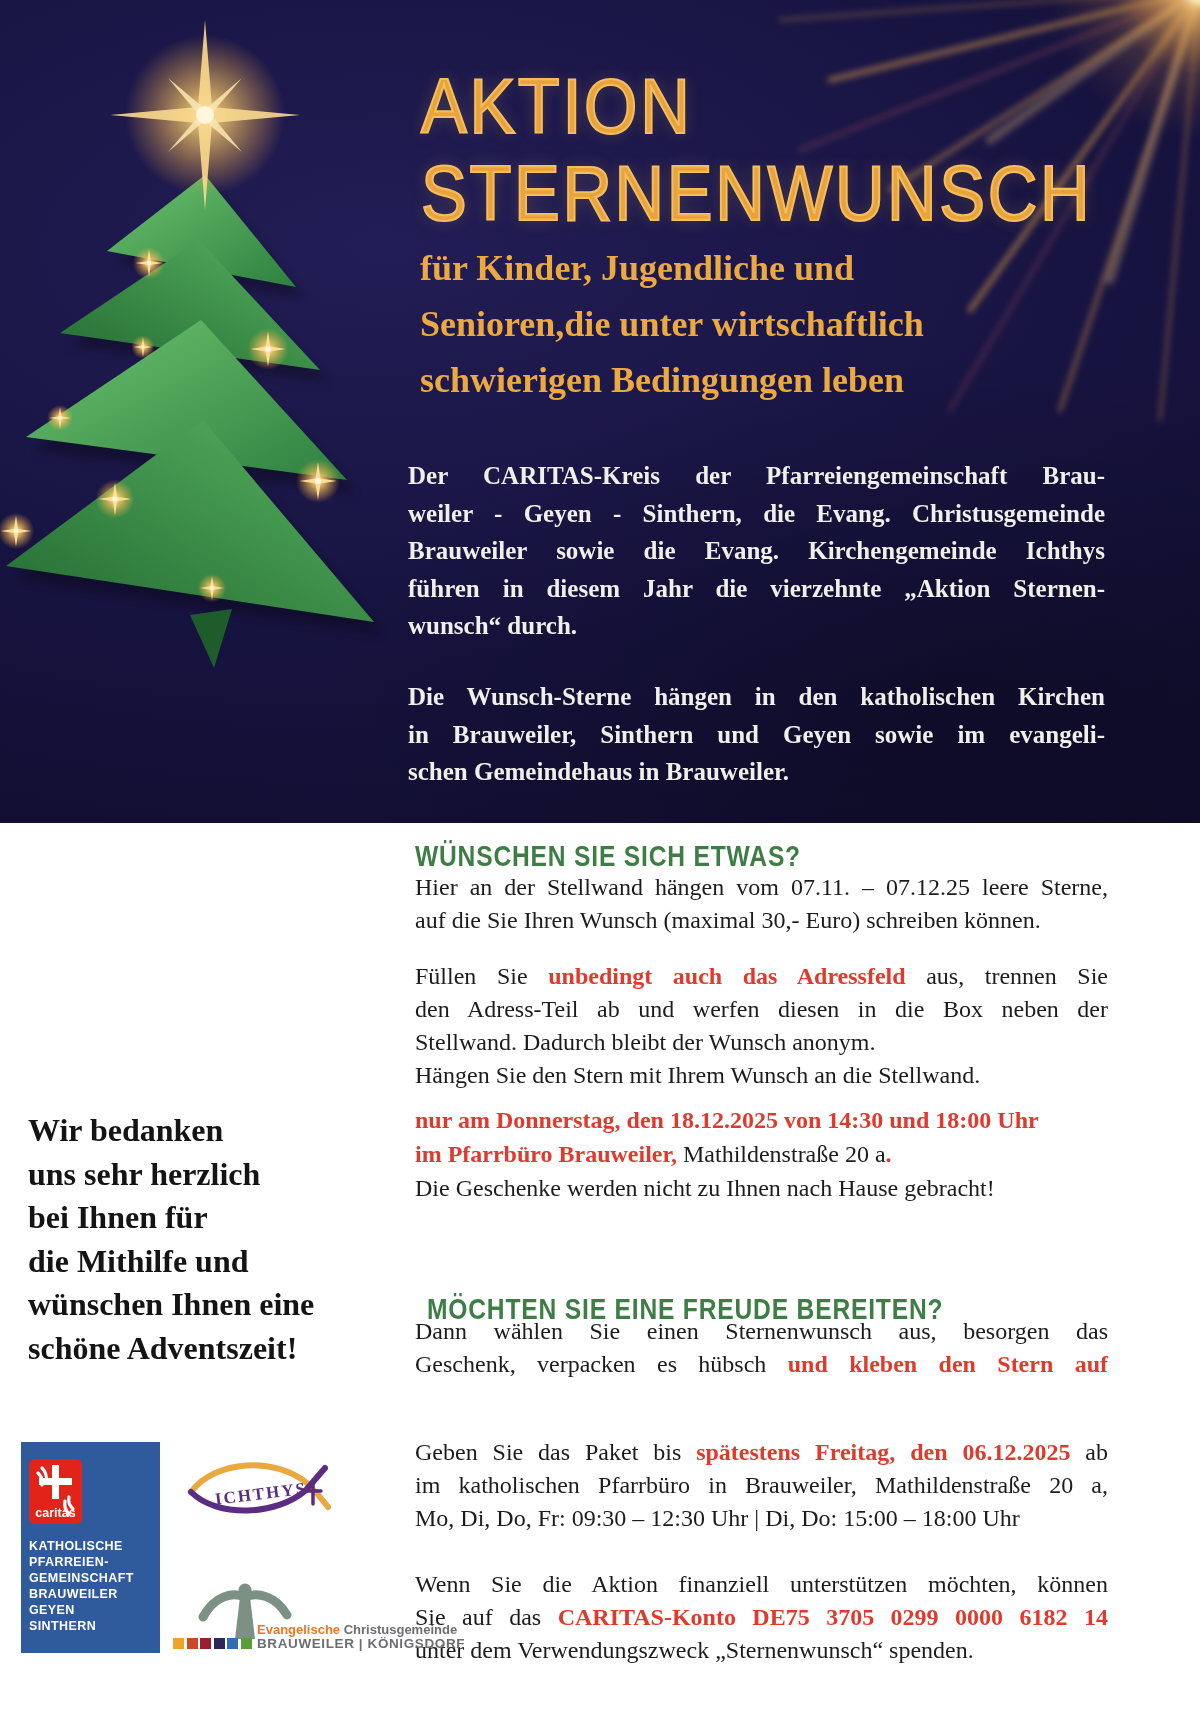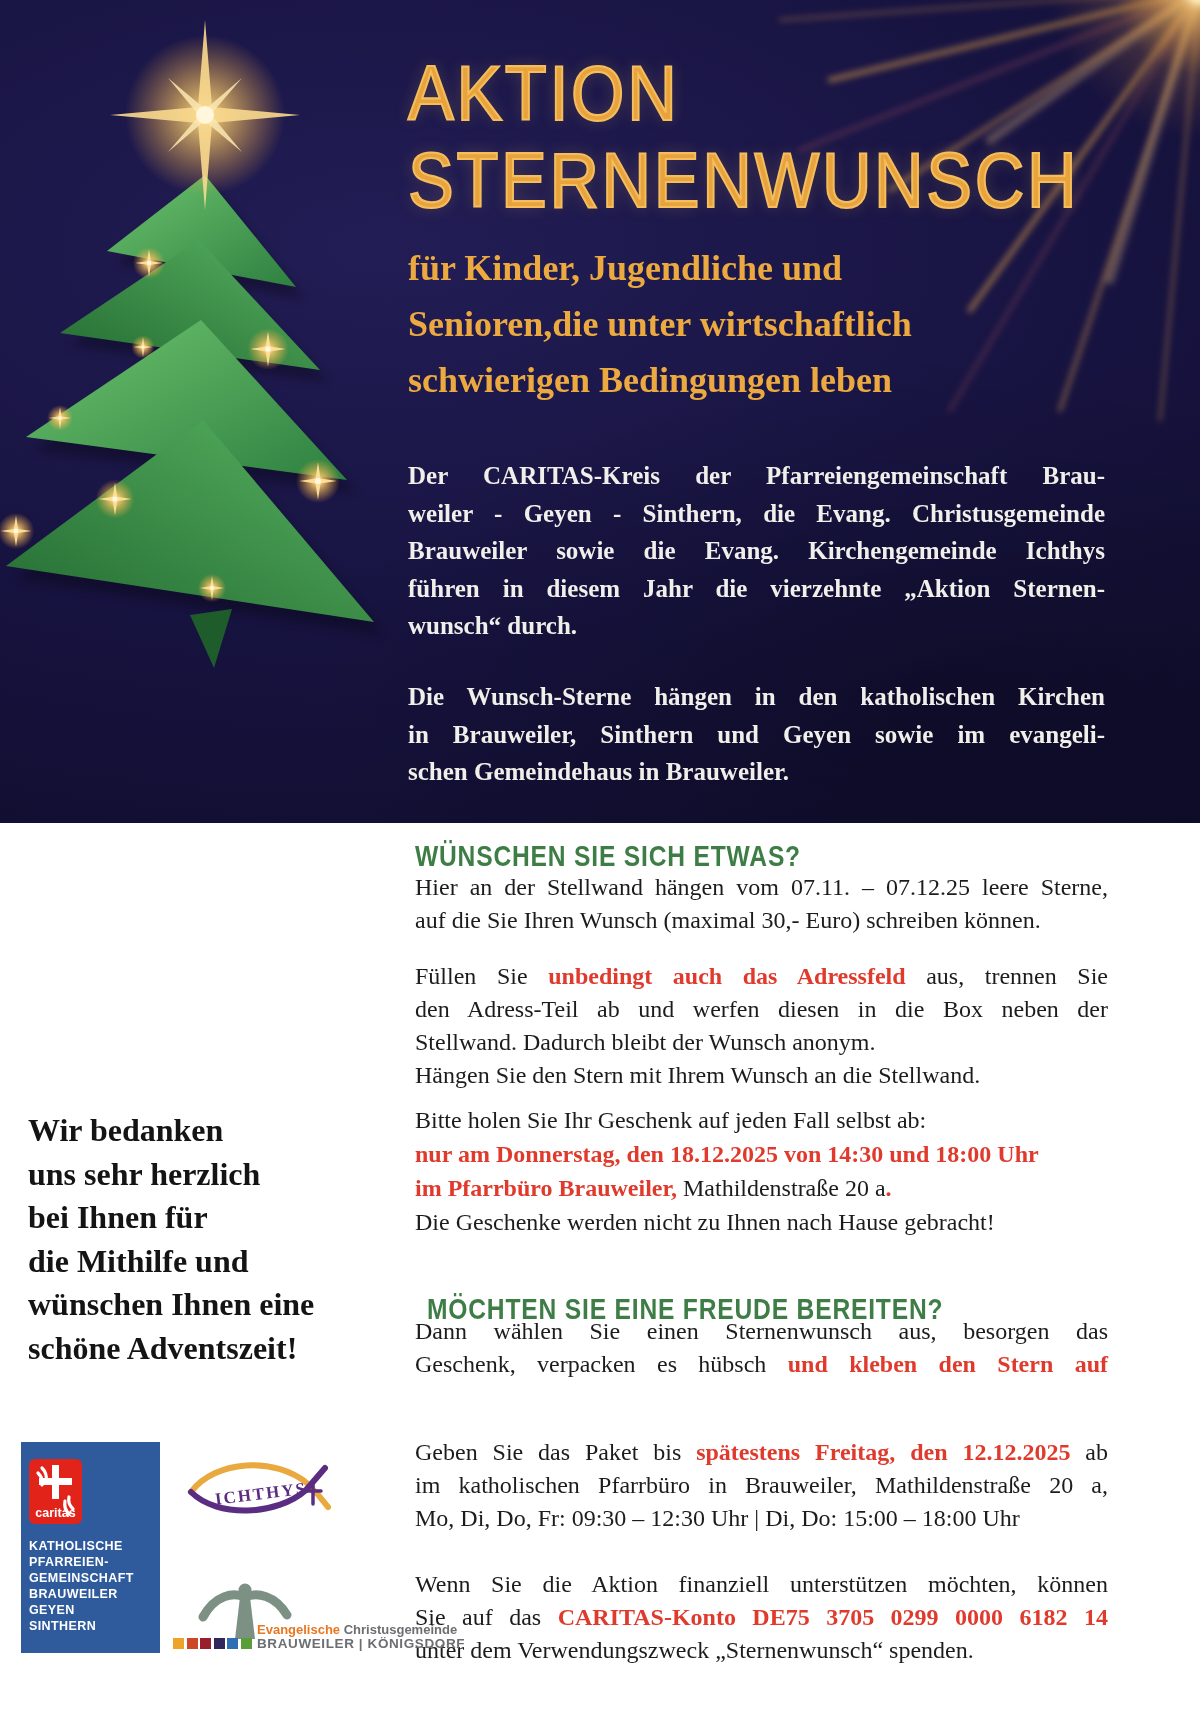--- a/index.html
+++ b/index.html
@@ -18,21 +18,21 @@
   .tree-svg{position:absolute;left:0;top:0;}
   .burst-svg{position:absolute;right:-40px;top:-40px;}
   .title{position:absolute;left:408px;top:50px;
          font-family:"Liberation Sans",sans-serif;font-weight:400;font-size:78px;
          line-height:87px;letter-spacing:3px;color:#E9A33C;
          -webkit-text-stroke:2.2px #F4BE5E;
          text-shadow:0 0 16px rgba(244,190,94,.25);}
   .t-line{transform:scaleX(.88);transform-origin:left center;white-space:nowrap;}
   .subtitle{position:absolute;left:408px;top:240px;font-weight:bold;font-size:36px;
             line-height:56px;color:var(--gold);}
-  .subtitle .ln{white-space:nowrap;}
+  .subtitle .ln{white-space:nowrap;margin-left:12px;}
   .hero-p{position:absolute;left:408px;width:697px;color:#F1EFEA;font-weight:bold;
           font-size:25px;line-height:37.5px;}
   .hero-p1{top:457px;} .hero-p2{top:678px;}
   
   .ln{white-space:nowrap;}
   .jl{white-space:normal;text-align:justify;text-align-last:justify;}
   .c-red{color:var(--red);font-weight:bold;}
   
   .body{position:absolute;left:0;top:823px;width:1200px;height:898px;background:#ffffff;}
   .rcol-h{position:absolute;left:415px;font-family:"Liberation Sans",sans-serif;
@@ -147,21 +147,21 @@
         <line x1="480" y1="30" x2="80" y2="190" stroke="#8A4558" stroke-width="5" opacity=".4"></line>
         <line x1="480" y1="30" x2="230" y2="450" stroke="#8A4558" stroke-width="5" opacity=".35"></line>
       </g>
       <circle cx="480" cy="30" r="150" fill="url(#glow2)" opacity=".5"></circle>
       <circle cx="480" cy="30" r="85" fill="url(#glow2)"></circle>
       <circle cx="480" cy="30" r="14" fill="#FFECB8" filter="url(#rblur)"></circle>
     </svg>
 
     <div class="hero-vignette"></div>
 
-    <h1 class="title" style="margin:0">
+    <h1 class="title" style="margin:13px">
       <div class="t-line">AKTION</div>
       <div class="t-line">STERNENWUNSCH</div>
     </h1>
 
     <div class="subtitle">
       <div class="ln">für Kinder, Jugendliche und</div>
       <div class="ln">Senioren,die unter wirtschaftlich</div>
       <div class="ln">schwierigen Bedingungen leben</div>
     </div>
 
@@ -201,37 +201,36 @@
     </div>
 
     <div class="blk blk-b">
       <div class="ln jl"><span>Füllen Sie </span><span class="c-red">unbedingt auch das Adressfeld</span><span> aus, trennen Sie</span></div>
       <div class="ln jl"><span>den Adress-Teil ab und werfen diesen in die Box neben der</span></div>
       <div class="ln"><span>Stellwand. Dadurch bleibt der Wunsch anonym.</span></div>
       <div class="ln"><span>Hängen Sie den Stern mit Ihrem Wunsch an die Stellwand.</span></div>
     </div>
 
     <div class="blk blk-c">
-      <div class="ln"><span>Bitte holen Sie Ihr Geschenk auf jeden Fall selbst ab:</span></div>
       <div class="ln"><span class="c-red">nur am Donnerstag, den 18.12.2025 von 14:30 und 18:00 Uhr</span></div>
       <div class="ln"><span class="c-red">im Pfarrbüro Brauweiler,</span><span> Mathildenstraße 20 a</span><span class="c-red">.</span></div>
       <div class="ln"><span>Die Geschenke werden nicht zu Ihnen nach Hause gebracht!</span></div>
     </div>
 
     <h2 class="rcol-h h-give" style="margin:12px">
       <span class="hin">MÖCHTEN SIE EINE FREUDE BEREITEN?</span>
     </h2>
 
     <div class="blk blk-d">
       <div class="ln jl"><span>Dann wählen Sie einen Sternenwunsch aus, besorgen das</span></div>
       <div class="ln jl"><span>Geschenk, verpacken es hübsch </span><span class="c-red">und kleben den Stern auf</span></div>
     </div>
 
     <div class="blk blk-e">
-      <div class="ln jl"><span>Geben Sie das Paket bis </span><span class="c-red">spätestens Freitag, den 12.12.2025</span><span> ab</span></div>
+      <div class="ln jl"><span>Geben Sie das Paket bis </span><span class="c-red">spätestens Freitag, den 06.12.2025</span><span> ab</span></div>
       <div class="ln jl"><span>im katholischen Pfarrbüro in Brauweiler, Mathildenstraße 20 a,</span></div>
       <div class="ln"><span>Mo, Di, Do, Fr:  09:30 – 12:30 Uhr | Di, Do:  15:00 – 18:00 Uhr</span></div>
     </div>
 
     <div class="blk blk-f">
       <div class="ln jl"><span>Wenn Sie die Aktion finanziell unterstützen möchten, können</span></div>
       <div class="ln jl"><span>Sie auf das </span><span class="c-red">CARITAS-Konto DE75 3705 0299 0000 6182 14</span></div>
       <div class="ln"><span>unter dem Verwendungszweck „Sternenwunsch“ spenden.</span></div>
     </div>
 

